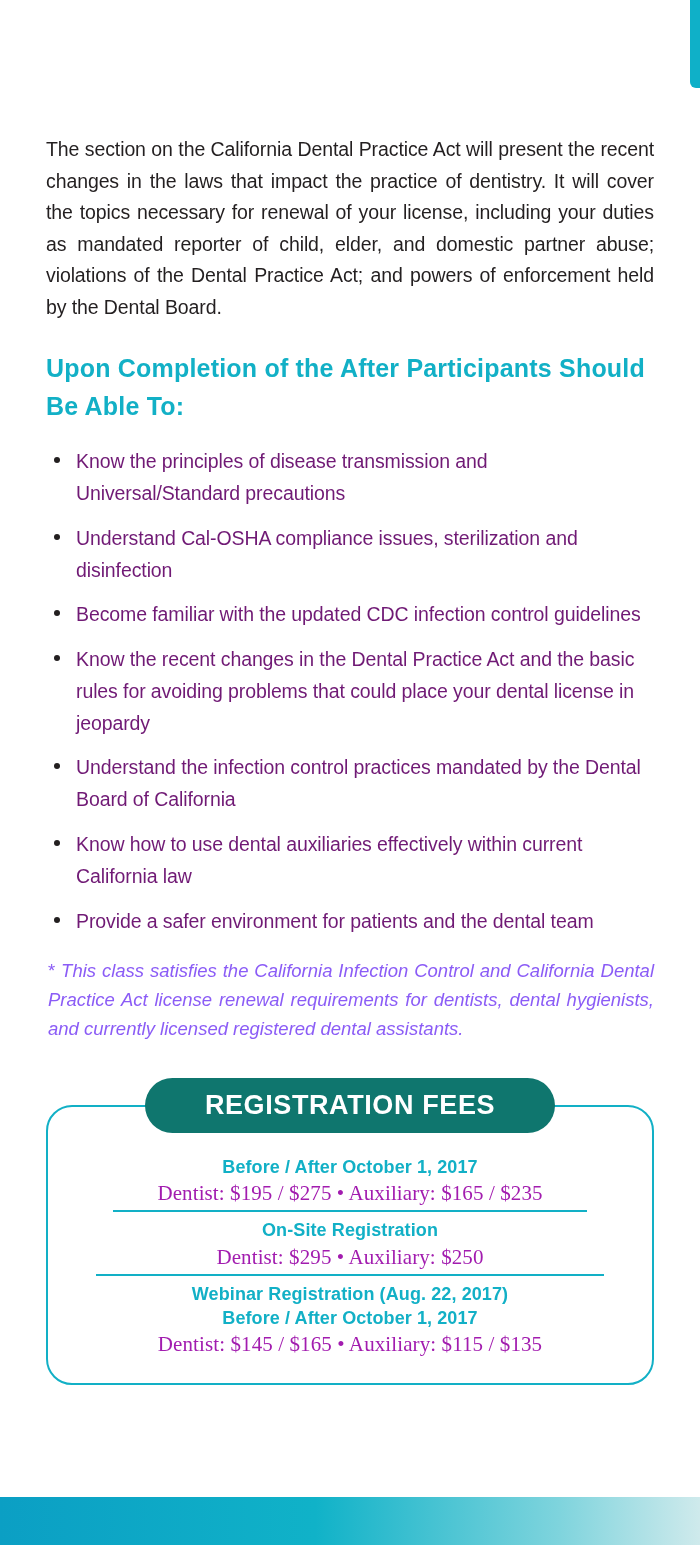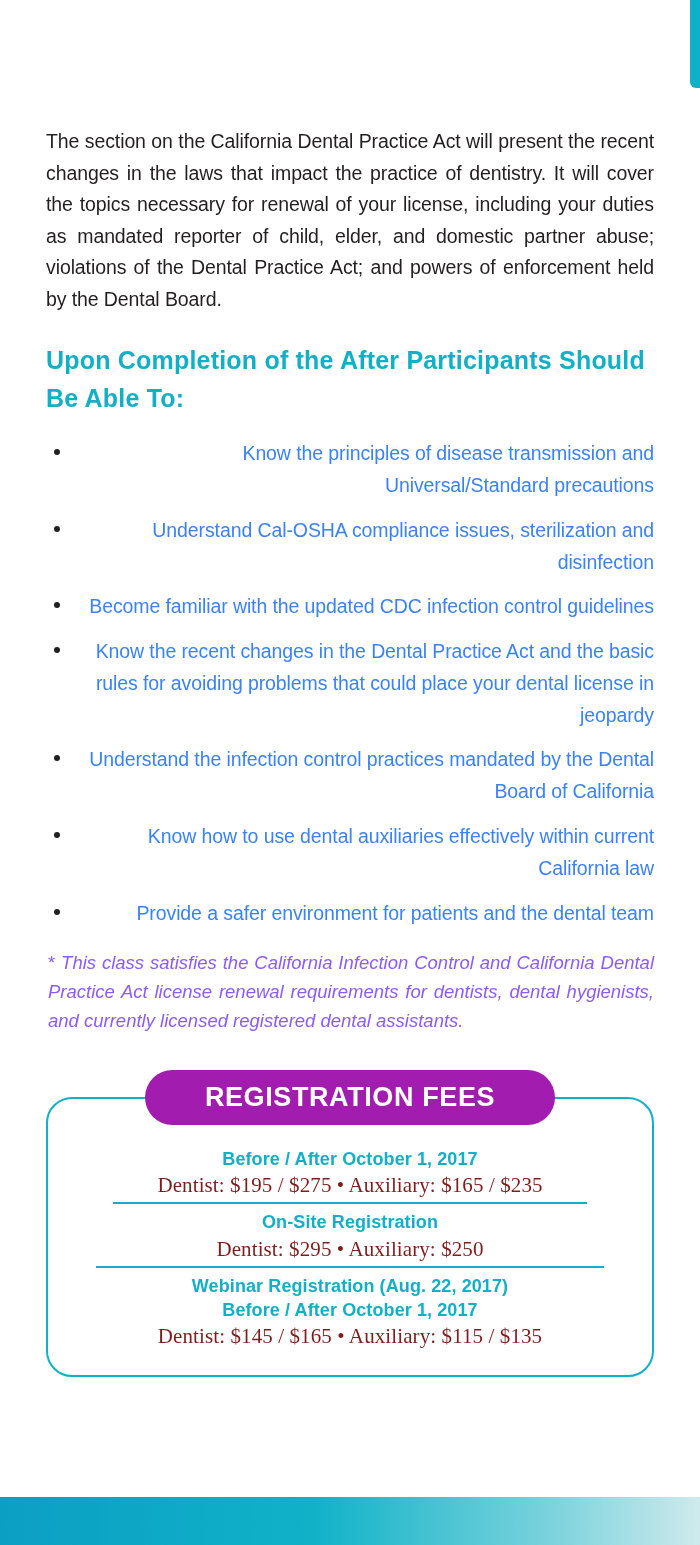--- a/index.html
+++ b/index.html
@@ -26,21 +26,21 @@
     border-bottom-left-radius: 6px;
   }
 
   .page {
     position: absolute;
     left: 0;
     top: 0;
     width: 700px;
     height: 1545px;
     box-sizing: border-box;
-    padding: 8px 46px;
+    padding: 16px 46px;
   }
 
   
   .intro {
     margin-top: 118px;
     font-size: 19.5px;
     line-height: 1.62;
     color: #231f20;
     text-align: justify;
     text-justify: inter-word;
@@ -62,23 +62,22 @@
     list-style: none;
     margin: 14px 0 0 0;
     padding: 0;
   }
   ul.objectives li {
     position: relative;
     padding-left: 30px;
     margin-bottom: 13px;
     font-size: 19.5px;
     line-height: 1.63;
-    color: #3b82f6;
+    color: #701a75;
     letter-spacing: -0.1px;
-    text-align: right;
   }
   ul.objectives li .dot {
     position: absolute;
     left: 8px;
     top: 11px;
     width: 6px;
     height: 6px;
     background: #231f20;
     border-radius: 50%;
   }
@@ -101,21 +100,21 @@
   
   .fees-wrap {
     position: relative;
     margin-top: 34px;
   }
   .fees-tab {
     position: relative;
     z-index: 3;
     width: 410px;
     margin: 0 auto;
-    background: #a21caf;
+    background: #0f766e;
     color: #ffffff;
     border-radius: 30px;
     text-align: center;
     font-size: 27px;
     font-weight: bold;
     letter-spacing: 0.6px;
     padding: 12px 0 12px 0;
     box-sizing: border-box;
   }
   .fees-box {
@@ -132,21 +131,21 @@
   .fee-title {
     color: #12b0c6;
     font-weight: bold;
     font-size: 18px;
     line-height: 1.35;
     letter-spacing: 0.1px;
   }
   .fee-line {
     font-family: "Liberation Serif", serif;
     font-size: 21px;
-    color: #7f1d1d;
+    color: #a21caf;
     margin-top: 2px;
     letter-spacing: 0.1px;
   }
   .rule {
     height: 2px;
     background: #12b0c6;
     margin: 4px auto 6px auto;
     width: 86%;
   }
   .rule.wide { width: 92%; }

